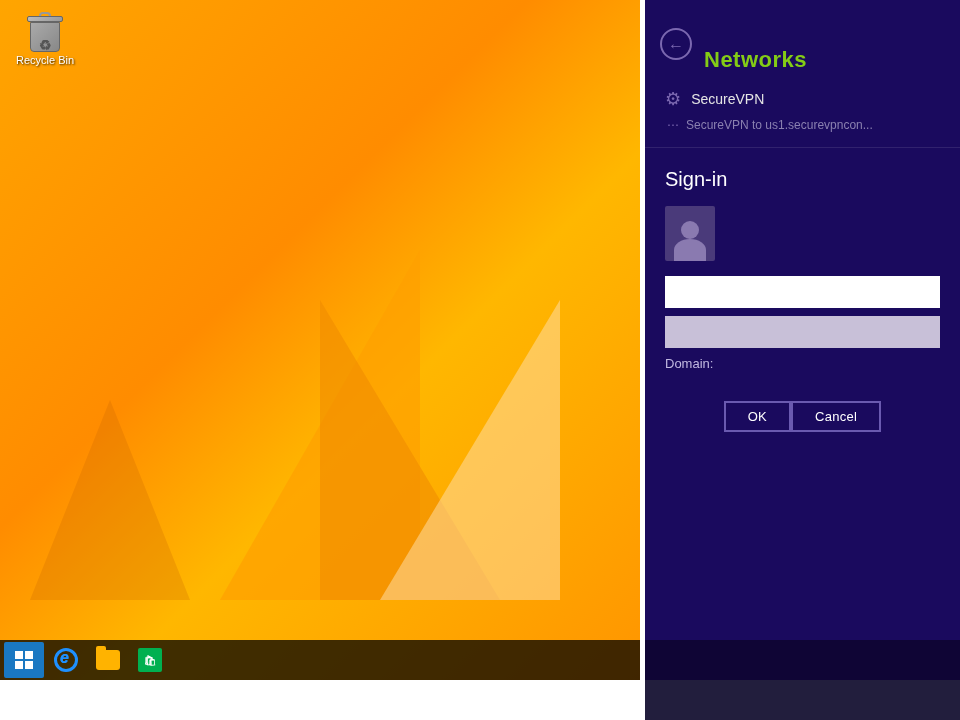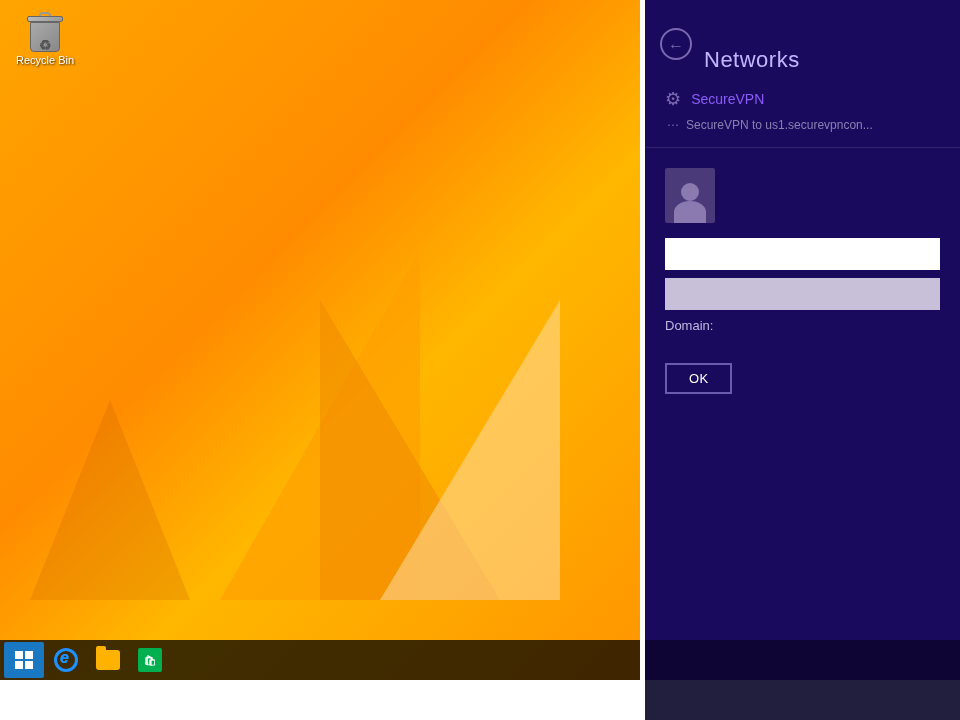--- a/index.html
+++ b/index.html
@@ -194,41 +194,41 @@
     .back-btn {
       width: 32px; height: 32px;
       border-radius: 50%;
       border: 2px solid #7b68b0;
       display: flex; align-items: center; justify-content: center;
       cursor: pointer;
       color: #7b68b0;
       font-size: 16px;
     }
     .networks-title {
-      color: #c4b5fd;
+      color: #84cc16;
       font-size: 22px;
-      font-weight: 400;
+      font-weight: 700;
       letter-spacing: 0.5px;
       margin-top: 32px;
     }
 
     
     #vpn-section {
       padding: 5px 20px 15px 20px;
     }
     .vpn-row {
       display: flex; align-items: center; gap: 10px;
       margin-bottom: 8px;
     }
     .vpn-icon {
       color: #7b68b0;
       font-size: 18px;
     }
     .vpn-name {
-      color: #8b5cf6;
+      color: #e5e5e5;
       font-size: 14px;
       text-align: center;
     }
     .connecting-row {
       display: flex; align-items: center; gap: 8px;
       padding-left: 2px;
     }
     .spinner-dots {
       color: #7b68b0;
       font-size: 12px;
@@ -299,21 +299,21 @@
       background: #c8c0d8;
     }
     .domain-label {
       color: #c0b8e0;
       font-size: 13px;
       margin-bottom: 28px;
     }
 
     
     .btn-row {
-      display: flex; gap: 0; justify-content: flex-start;
+      display: flex; gap: 0; justify-content: center;
       margin-top: 30px;
     }
     .signin-btn {
       padding: 6px 22px;
       font-size: 13px;
       cursor: pointer;
       border: 2px solid #6a5ab0;
       background: transparent;
       color: white;
       letter-spacing: 0.3px;
@@ -396,34 +396,36 @@
     </div>
     <div class="connecting-row">
       <span class="spinner-dots">⋯</span>
       <span class="connecting-text">SecureVPN to us1.securevpncon...</span>
     </div>
   </div>
 
   <div class="panel-divider"></div>
 
   <div id="signin-section">
+    <div class="signin-title">Sign-in</div>
 
     <div class="user-avatar">
       <div class="avatar-figure">
         <div class="avatar-head"></div>
         <div class="avatar-body"></div>
       </div>
     </div>
 
     <input type="text" class="signin-input" placeholder="" style="">
     <input type="password" class="signin-input password" placeholder="" style="">
 
     <div class="domain-label">Domain:</div>
 
     <div class="btn-row">
       <button class="signin-btn ok">OK</button>
+      <button class="signin-btn">Cancel</button>
     </div>
   </div>
 
   <div id="panel-bottom"></div>
 </div>
 
 <div id="right-taskbar"></div>
 
 </body></html>

